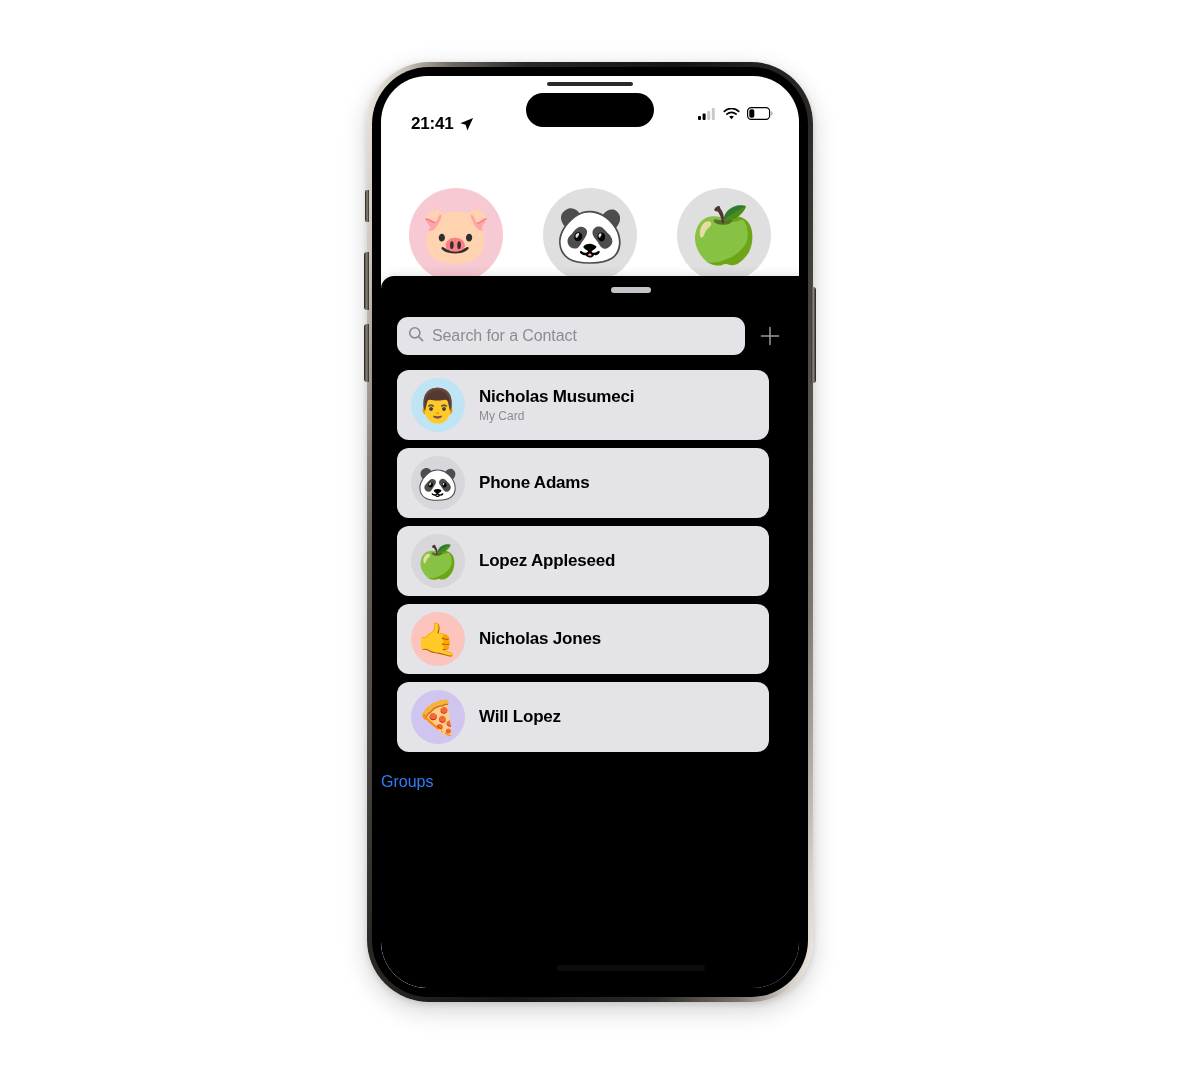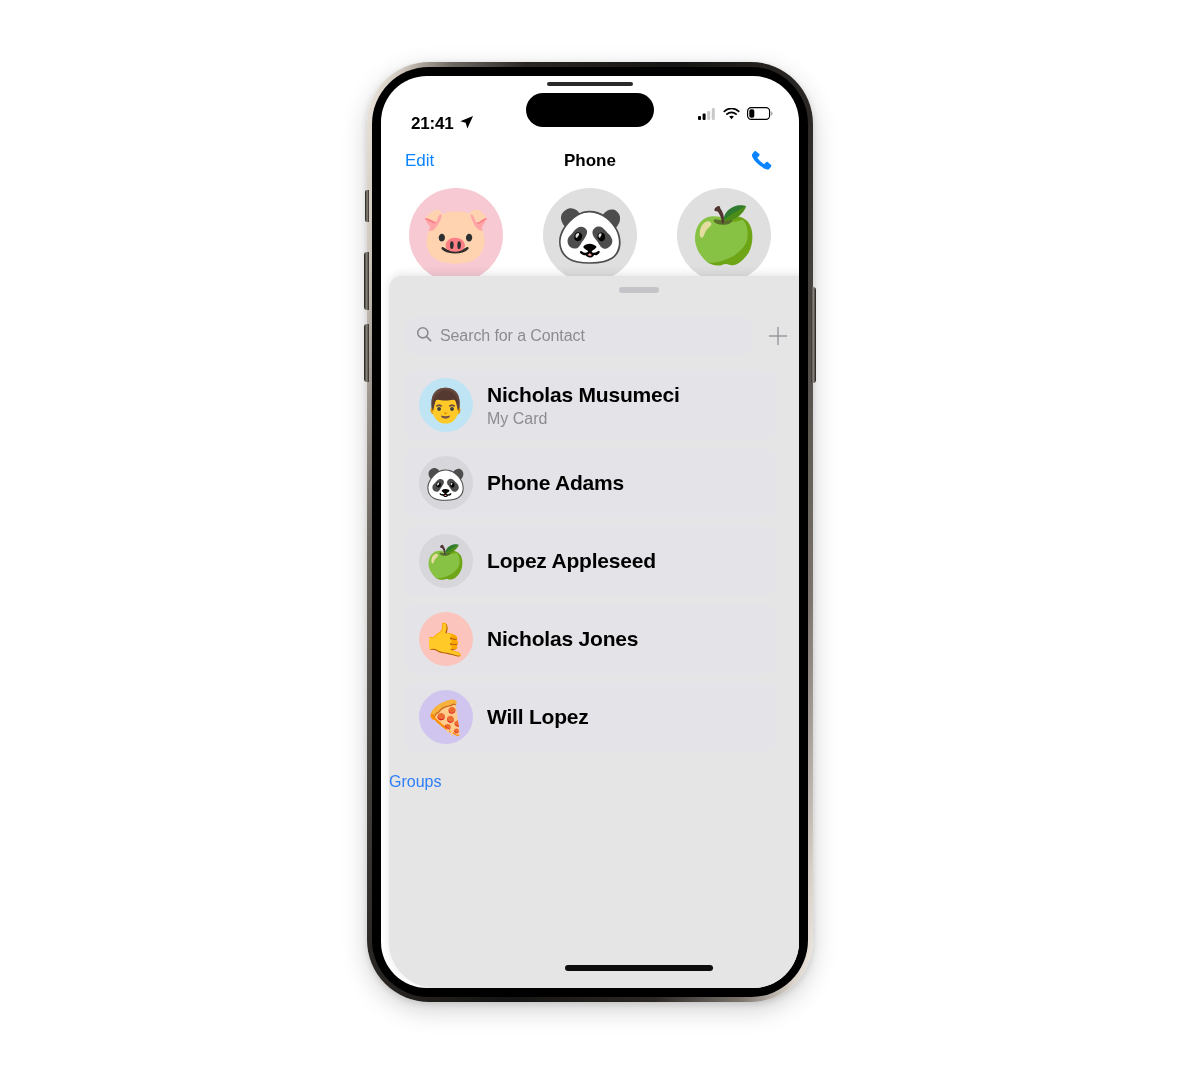--- a/index.html
+++ b/index.html
@@ -74,21 +74,21 @@
   #status-bar {
     position: absolute;
     top: 0; left: 0;
     width: 418px; height: 58px;
     z-index: 4;
     display: flex;
     align-items: center;
     justify-content: space-between;
     padding: 20px 26px 0 30px;
   }
-  #status-left { display: flex; align-items: flex-start; gap: 6px; margin-top: 16px; }
+  #status-left { display: flex; align-items: flex-end; gap: 6px; margin-top: 16px; }
   #status-time {
     font-size: 17px; font-weight: bold; color: #000;
     letter-spacing: -.2px; line-height: 1;
   }
   #location-arrow-icon { display: block; }
   #status-right { display: flex; align-items: center; gap: 7px; }
 
   
   #nav-bar {
     position: absolute;
@@ -129,23 +129,23 @@
     border-radius: 50%;
     display: flex; align-items: center; justify-content: center;
     font-size: 56px;
     line-height: 1;
     cursor: pointer;
   }
 
   
   #contacts-sheet {
     position: absolute;
-    left: 8px; bottom: 0;
+    left: 0; bottom: 0;
     width: 500px; height: 712px;
-    background: #e5e5e5;
+    background: #000000;
     border-radius: 13px 13px 46px 46px;
     z-index: 7;
     box-shadow: 0 -2px 10px rgba(0,0,0,.10);
     overflow: hidden;
   }
   #sheet-grabber {
     position: absolute; top: 11px; left: 50%;
     transform: translateX(-50%);
     width: 40px; height: 6px; border-radius: 3px;
     background: #c3c3c8;
@@ -195,25 +195,25 @@
   .contact-avatar {
     width: 54px; height: 54px;
     border-radius: 50%;
     display: flex; align-items: center; justify-content: center;
     font-size: 33px; line-height: 1;
     flex: 0 0 auto;
     margin-right: 14px;
   }
   .contact-text { display: flex; flex-direction: column; justify-content: center; }
   .contact-name {
-    font-size: 21px; font-weight: bold; color: #000;
+    font-size: 17px; font-weight: bold; color: #000;
     letter-spacing: -.2px; line-height: 1.2;
   }
   .contact-sub {
-    font-size: 16px; color: #8b8b91;
+    font-size: 12px; color: #8b8b91;
     margin-top: 2px; line-height: 1.2;
   }
 
   #groups-button {
     position: absolute;
     top: 497px; left: 0; width: 100%;
     text-align: left;
     font-size: 16px; color: #2d7ef7;
     cursor: pointer;
   }
@@ -274,29 +274,20 @@
         <span>
           <svg width="26" height="13" viewBox="0 0 26 13">
             <rect x="0.6" y="0.6" width="22" height="11.8" rx="3.6" fill="none" stroke="#000" stroke-width="1.2"></rect>
             <rect x="2.3" y="2.3" width="5" height="8.4" rx="1.8" fill="#000"></rect>
             <path d="M24.3 4.3 a2.6 2.6 0 0 1 0 4.4 Z" fill="#000" opacity=".45"></path>
           </svg>
         </span>
       </div>
     </div>
 
-    <div id="nav-bar">
-      <span id="edit-button">Edit</span>
-      <span id="nav-title">Phone</span>
-      <span id="call-button">
-        <svg width="26" height="26" viewBox="0 0 24 24">
-          <path d="M6.6 3.2c-.6-.5-1.5-.4-2 .2L3.2 5.2c-.6.8-.7 1.9-.2 2.8 1.4 2.7 3.4 5.2 5.8 7.3 2.2 1.9 4.7 3.4 7.2 4.4 1 .4 2.1.2 2.8-.6l1.5-1.7c.5-.6.5-1.5-.1-2l-2.7-2.3c-.6-.5-1.5-.4-2 .2l-.9 1c-.3.4-.9.5-1.3.2-1-.6-2-1.4-2.9-2.2-.9-.9-1.7-1.8-2.4-2.8-.3-.4-.2-1 .2-1.3l1-.8c.6-.5.7-1.4.2-2L6.6 3.2z" fill="#0a84ff"></path>
-        </svg>
-      </span>
-    </div>
 
     <div id="memoji-strip">
       <div class="memoji-circle" style="background: rgb(246, 201, 211);">
         <span>🐷</span>
       </div>
       <div class="memoji-circle" style="background: rgb(223, 223, 223);">
         <span>🐼</span>
       </div>
       <div class="memoji-circle" style="background: rgb(223, 223, 223);">
         <span>🍏</span>

